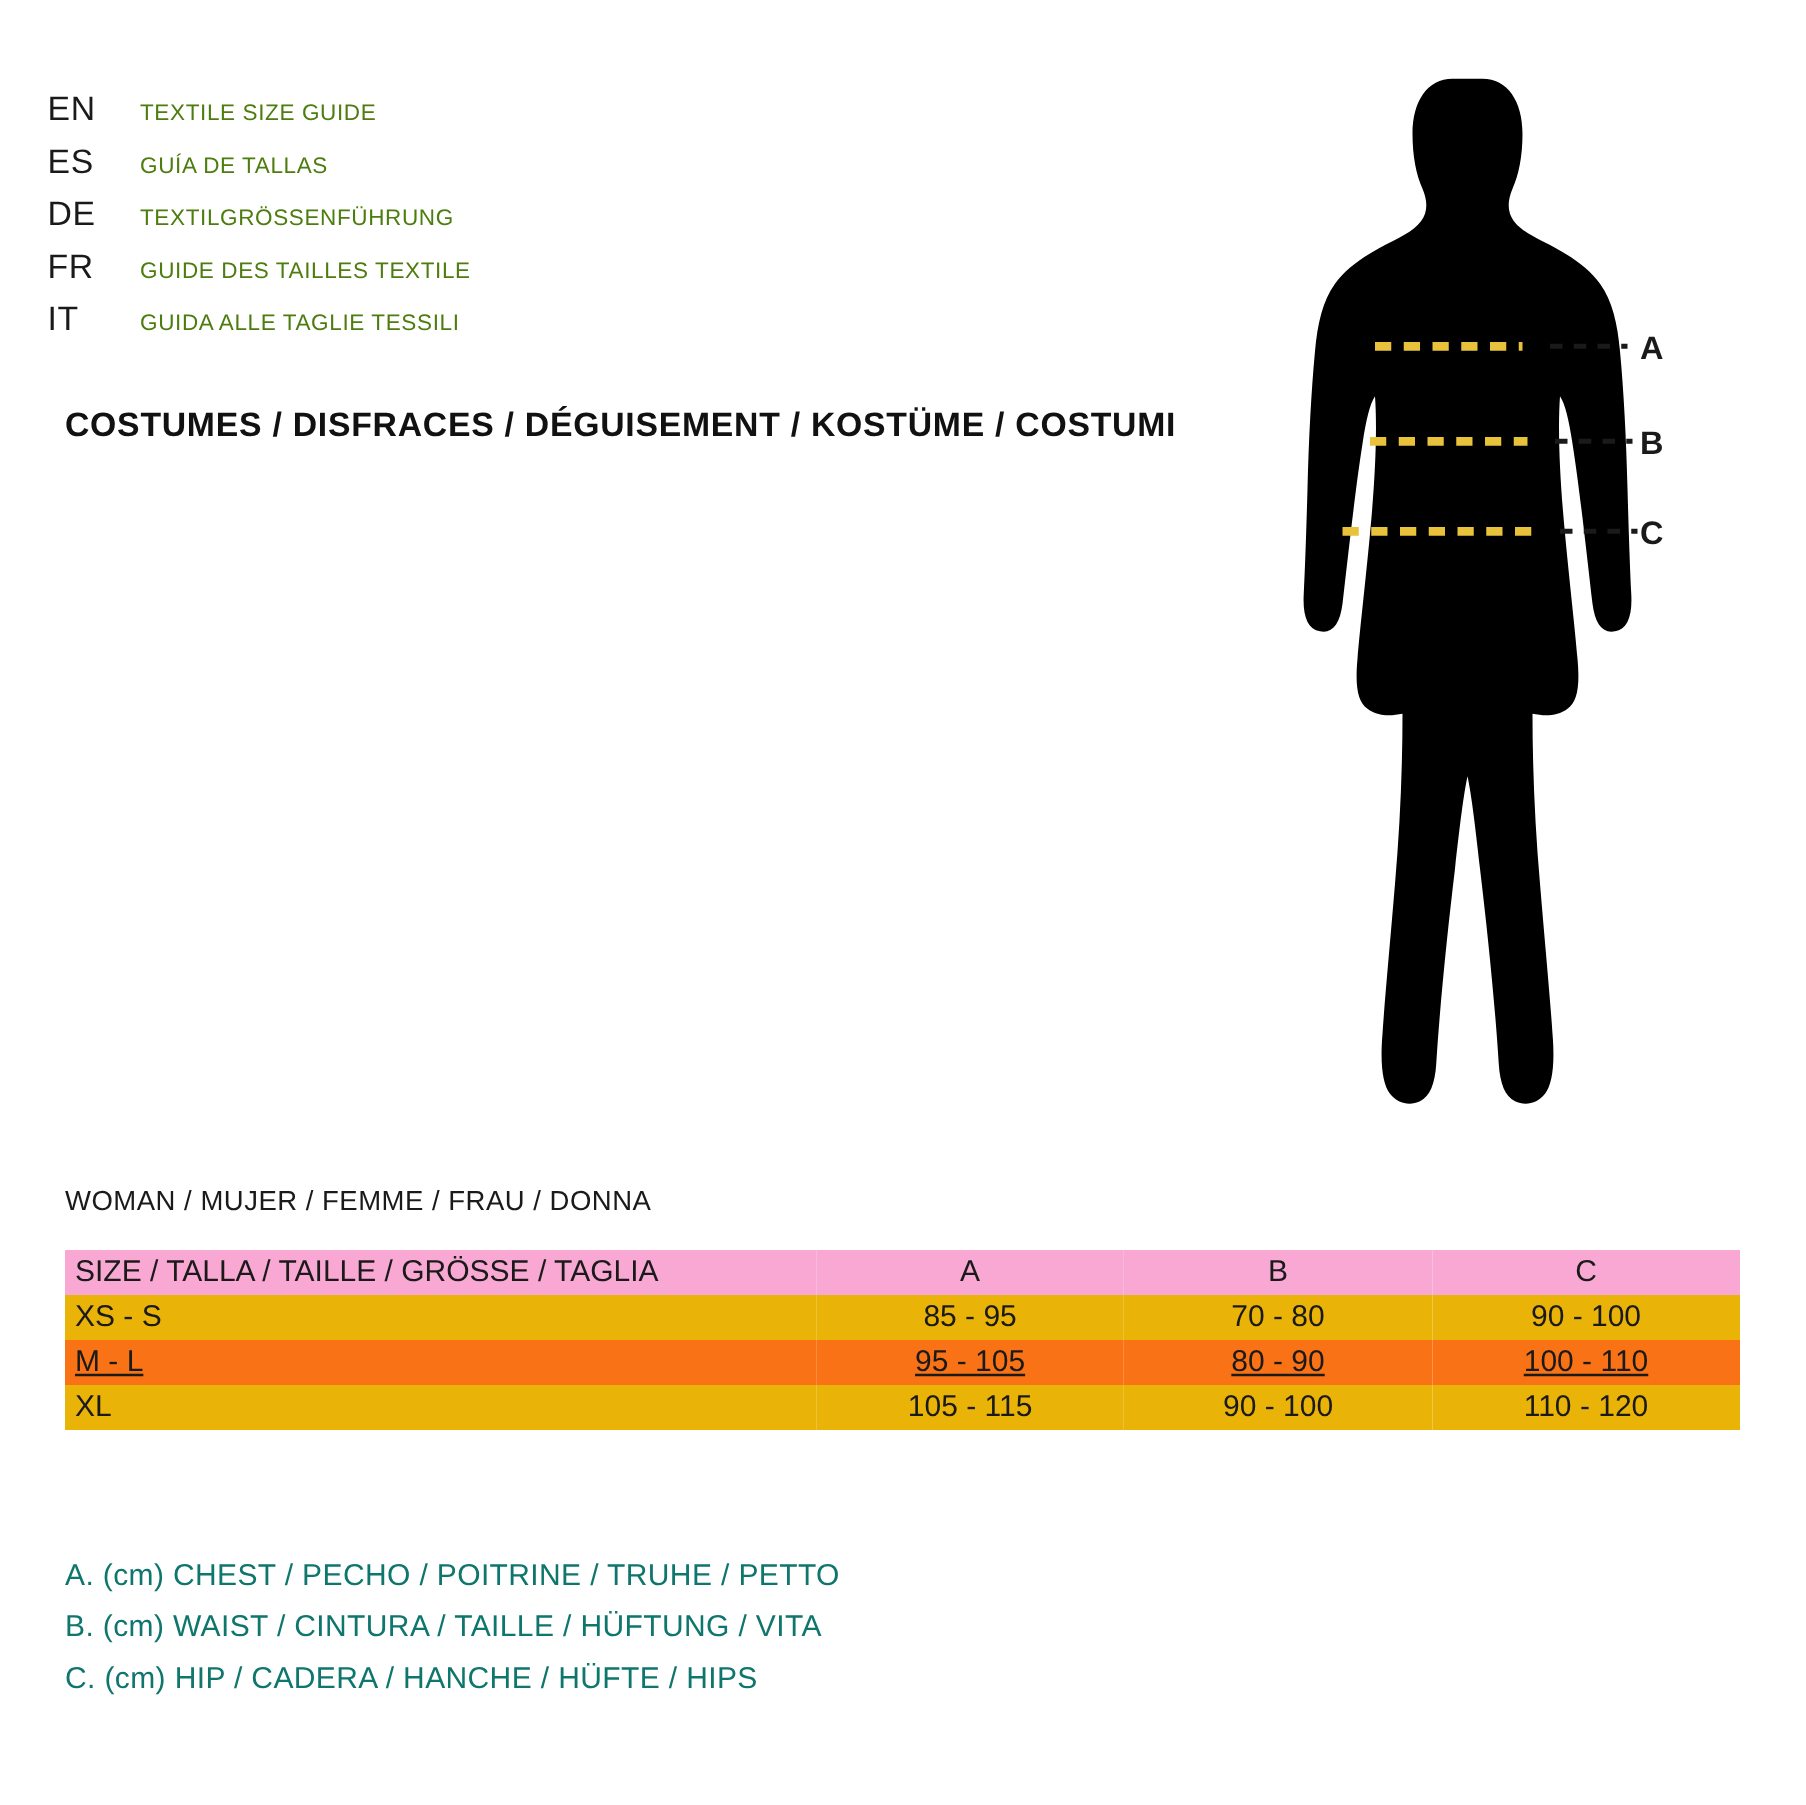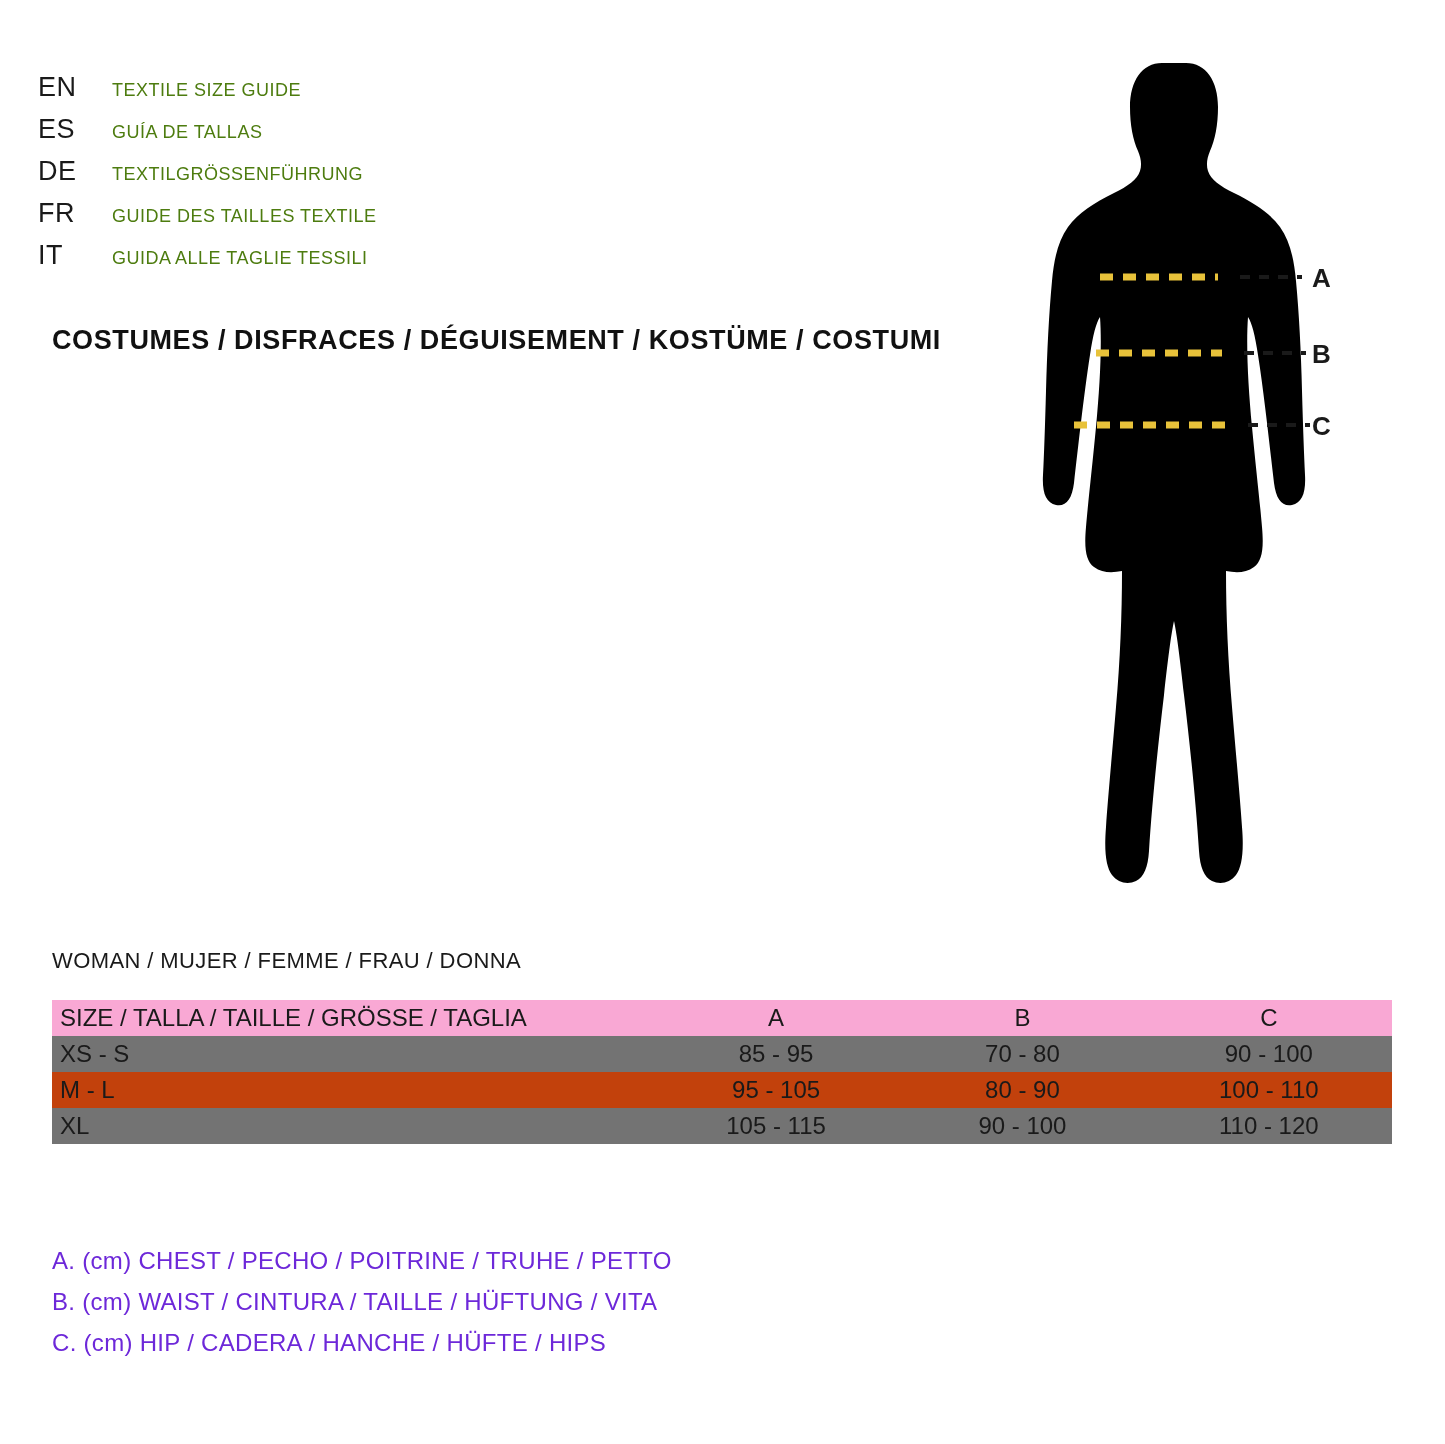--- a/index.html
+++ b/index.html
@@ -88,36 +88,36 @@
     font-size: 24px;
     color: #1a1a1a;
   }
   #size-table th, #size-table td {
     padding: 0;
     height: 36px;
     font-weight: normal;
     line-height: 36px;
   }
   #size-table thead tr { background: #f9a8d4; }
-  #size-table tbody tr.odd { background: #737373; }
-  #size-table tbody tr.even { background: #c2410c; }
+  #size-table tbody tr.odd { background: #eab308; }
+  #size-table tbody tr.even { background: #f97316; text-decoration: underline; }
   .col-size { width: 600px; text-align: left; padding-left: 8px !important; }
   .col-m { width: 246px; text-align: center; }
 
   
   #legend {
     position: absolute;
     left: 52px;
     top: 1240px;
   }
   .legend-row {
     font-size: 24px;
     line-height: 41px;
     letter-spacing: 0.3px;
-    color: #6d28d9;
+    color: #0f766e;
     white-space: nowrap;
   }
 </style>
 </head>
 <body>
 
 <div id="lang-block">
   <div class="lang-row">
     <span class="lang-code">EN</span>
     <span class="lang-text">TEXTILE SIZE GUIDE</span>

